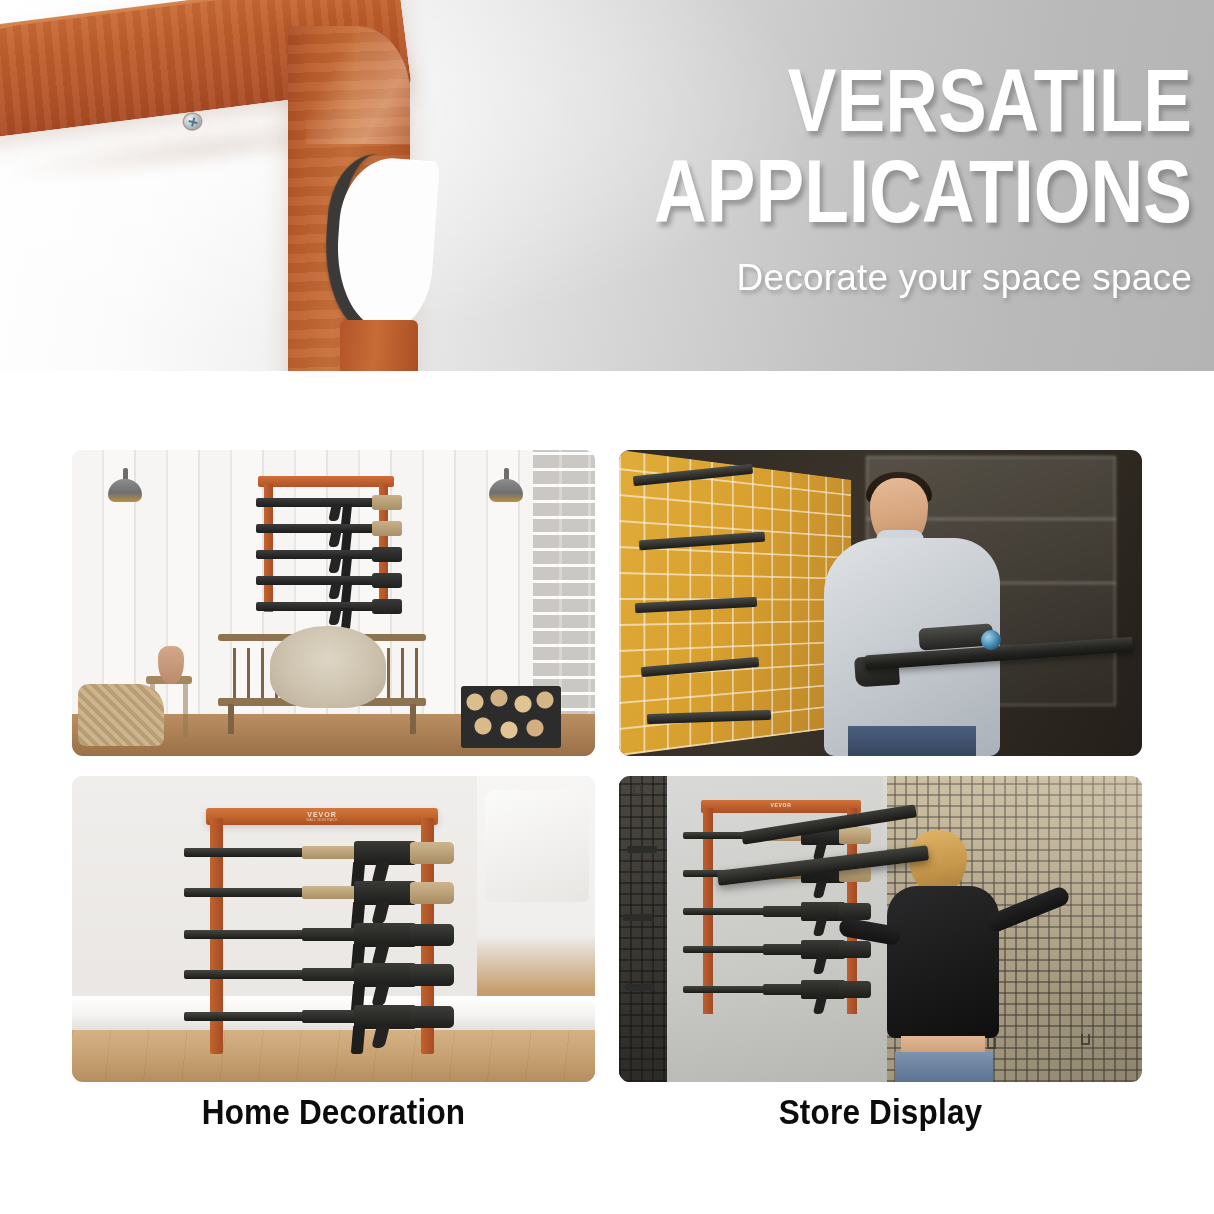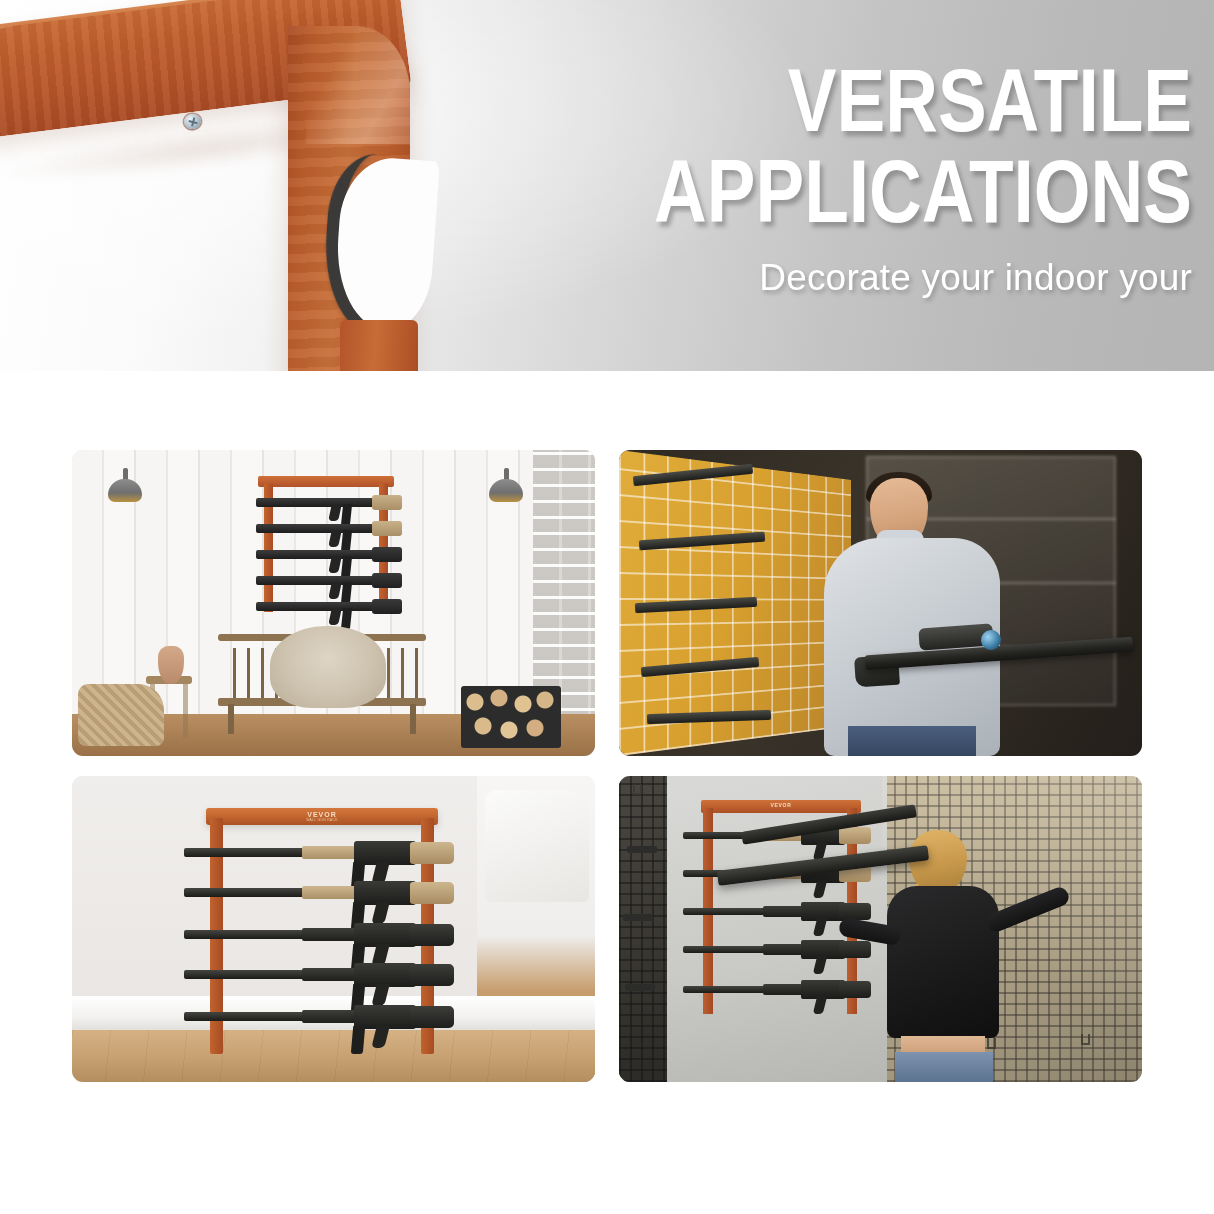--- a/index.html
+++ b/index.html
@@ -525,21 +525,21 @@
       <div class="post"></div>
       <div class="post-crown"></div>
       <div class="pad"></div>
       <div class="notch"></div>
       <div class="foot"></div>
     </div>
 
     <div id="hero-text">
       <div class="hero-line one">VERSATILE</div>
       <div class="hero-line two">APPLICATIONS</div>
-      <div class="hero-sub">Decorate your indoor your</div>
+      <div class="hero-sub">Decorate your space space</div>
     </div>
   </div>
 
   <div id="grid">
 
     <div class="panel">
       <div class="p1-wall"></div>
       <div class="p1-brick"></div>
       <div class="p1-floor"></div>
 
@@ -755,14 +755,18 @@
         <div class="p4-torso"></div>
         <div class="p4-skin"></div>
         <div class="p4-pants"></div>
         <div class="p4-arm-r"></div>
         <div class="p4-arm-l"></div>
       </div>
       <div class="p4-held"></div>
     </div>
   </div>
 
+  <div id="captions">
+    <div class="caption">Home Decoration</div>
+    <div class="caption">Store Display</div>
+  </div>
 
 </div>
 
 </body></html>

